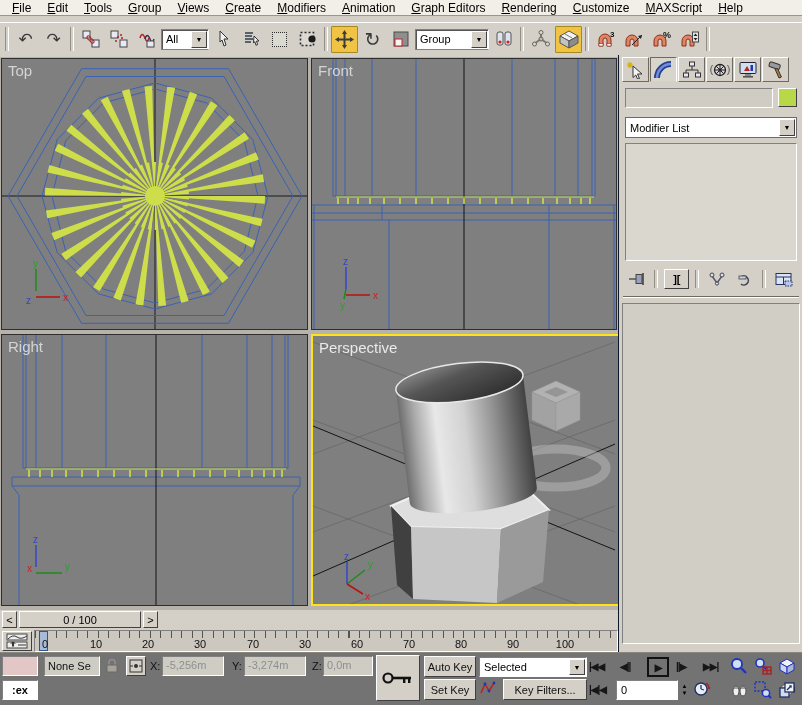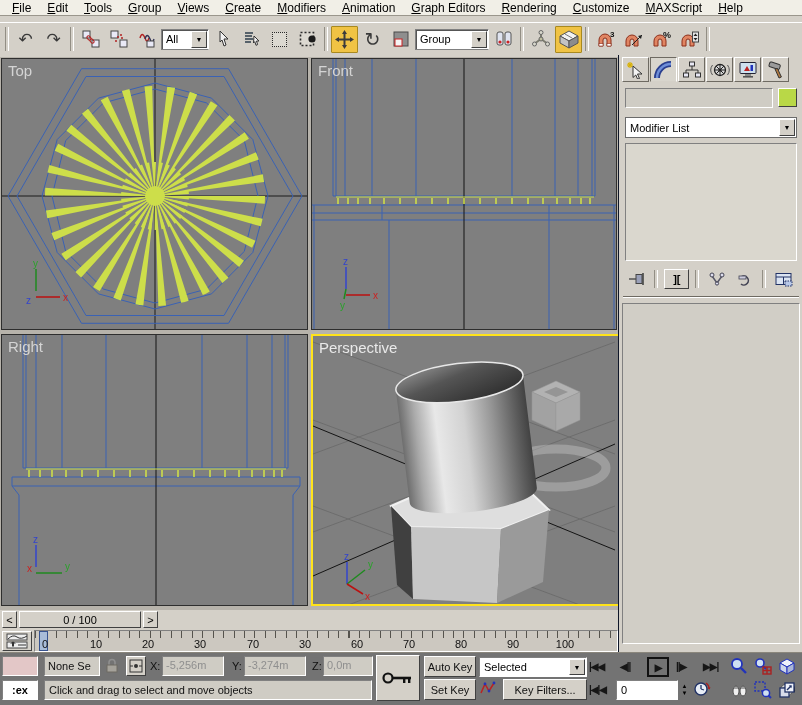--- a/index.html
+++ b/index.html
@@ -548,23 +548,20 @@
           <rect x="1" y="1" width="10" height="9" fill="none" stroke="#2233bb" stroke-width="1.4" stroke-dasharray="2,1.5"></rect>
           <circle cx="12" cy="12" r="3.6" fill="#cfe0f2" stroke="#2233bb" stroke-width="1.5"></circle>
           <line x1="14.5" y1="14.5" x2="17" y2="17" stroke="#2233bb" stroke-width="2"></line>
         </svg>
     </div>
     <div class="navbtn abs" style="left:727px;top:26px;"></div>
 
     <div class="white-sunken abs" style="left:2px;top:27px;width:36px;height:20px;display:flex;align-items:center;justify-content:center;">
         <span style="font-weight:bold;">:ex</span>
       </div>
-    <div class="sunken abs" style="left:44px;top:27px;width:328px;height:20px;display:flex;align-items:center;padding-left:4px;overflow:hidden;white-space:nowrap;">
-        <span class="lbl">Click and drag to select and move objects</span>
-      </div>
     <div class="btn3d abs" style="left:424px;top:26px;width:52px;height:21px;">
         <span class="lbl">Set Key</span>
       </div>
     <div class="abs" style="left:480px;top:27px;">
       <svg width="18" height="18">
           <polyline points="1,13 5,4 9,11 14,3" fill="none" stroke="#bb2222" stroke-width="1.5"></polyline>
           <circle cx="5" cy="4" r="1.4" fill="#2233bb"></circle>
           <circle cx="9" cy="11" r="1.4" fill="#2233bb"></circle>
           <circle cx="14" cy="3" r="1.4" fill="#2233bb"></circle>
         </svg>

